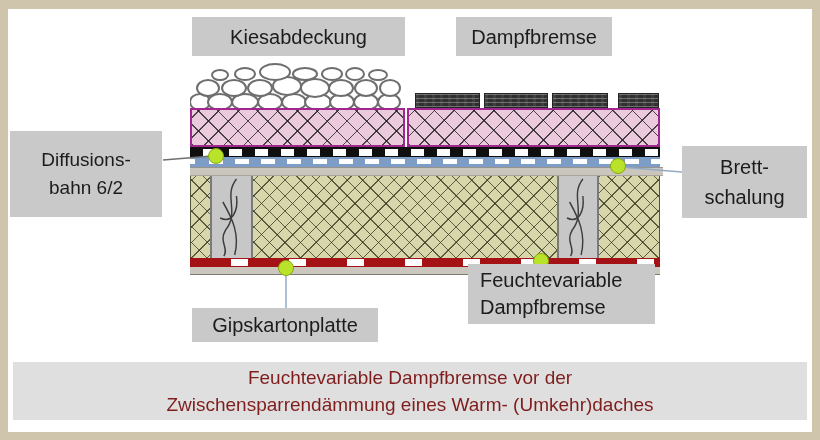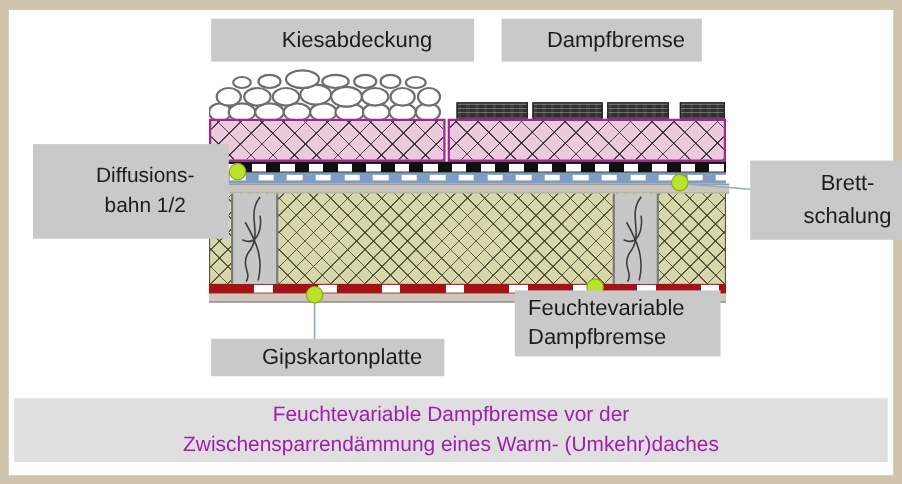--- a/index.html
+++ b/index.html
@@ -2,30 +2,30 @@
 <html><head>
 <meta charset="utf-8">
 <style>
   html,body{margin:0;padding:0;}
   body{font-family:"Liberation Sans",sans-serif;background:#ffffff;}
   .canvas{position:relative;width:820px;height:440px;background:#cfc5ac;overflow:hidden;}
   .paper{position:absolute;left:8px;top:9px;right:8px;bottom:8px;background:#ffffff;}
 
   .lbl{position:absolute;background:#c9c9c9;color:#1c1c1c;display:flex;
        flex-direction:column;align-items:center;justify-content:center;
-       font-size:20px;line-height:28px;text-align:center;z-index:4;padding-left:26px;}
+       font-size:20px;line-height:28px;text-align:center;z-index:4;}
   .lbl-kies{left:192px;top:17px;width:213px;height:39px;}
   .lbl-stein{left:456px;top:17px;width:156px;height:39px;}
-  .lbl-diff{left:10px;top:131px;width:152px;height:86px;font-size:19px;margin-left:20px;}
+  .lbl-diff{left:10px;top:131px;width:152px;height:86px;font-size:19px;}
   .lbl-brett{left:682px;top:146px;width:125px;height:72px;line-height:30px;}
   .lbl-gips{left:192px;top:308px;width:186px;height:34px;text-align:center;}
   .lbl-feucht{left:468px;top:264px;width:187px;height:60px;align-items:flex-start;
               padding-left:12px;box-sizing:border-box;text-align:left;line-height:27px;}
   .caption{position:absolute;left:13px;top:362px;width:794px;height:58px;background:#dfdfdf;
-           color:#a21caf;font-size:19px;line-height:27px;display:flex;flex-direction:column;
+           color:#7f1d1d;font-size:19px;line-height:27px;display:flex;flex-direction:column;
            align-items:center;justify-content:center;text-align:center;z-index:4;}
 
   .layer{position:absolute;box-sizing:border-box;z-index:1;}
 
   .gravel{left:190px;top:61px;width:213px;height:49px;}
 
   .slab{position:absolute;top:93px;height:15px;z-index:1;background-color:#303030;
         background-image:
           repeating-linear-gradient(0deg, rgba(160,160,160,.55) 0 1px, transparent 1px 4px),
           repeating-linear-gradient(90deg, rgba(70,70,70,.7) 0 3px, transparent 3px 8px);
@@ -159,21 +159,21 @@
   </svg>
 
   <div class="lbl lbl-kies">
     <span>Kiesabdeckung</span>
   </div>
   <div class="lbl lbl-stein">
     <span>Dampfbremse</span>
   </div>
   <div class="lbl lbl-diff">
     <span>Diffusions-</span>
-    <span>bahn 1/2</span>
+    <span>bahn 6/2</span>
   </div>
   <div class="lbl lbl-brett">
     <span>Brett-</span>
     <span>schalung</span>
   </div>
   <div class="lbl lbl-gips">
     <span>Gipskartonplatte</span>
   </div>
   <div class="lbl lbl-feucht">
     <span>Feuchtevariable</span>

